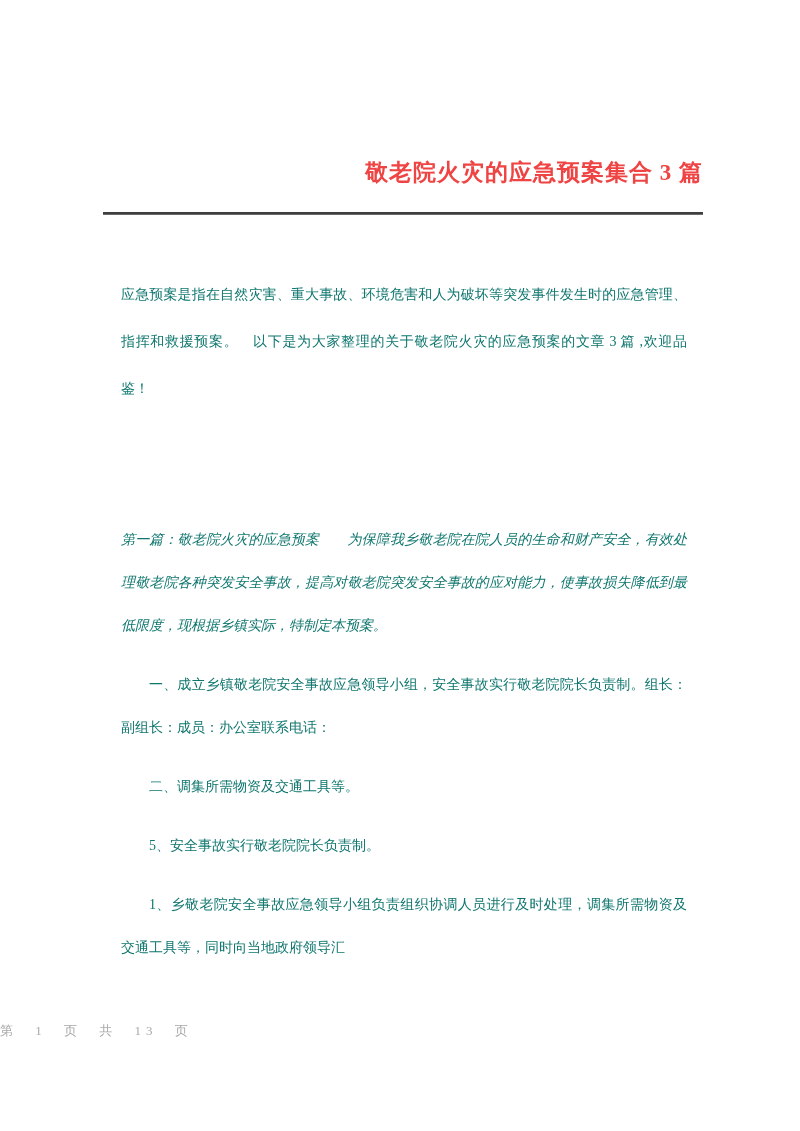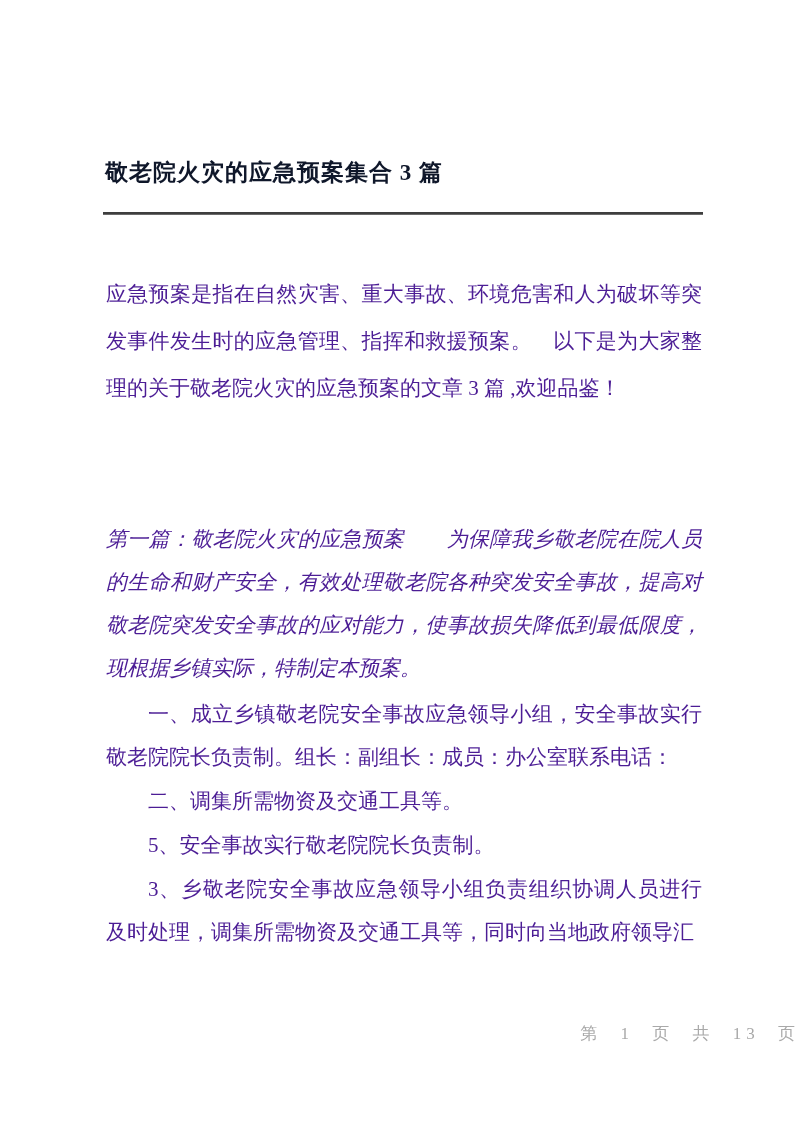--- a/index.html
+++ b/index.html
@@ -14,54 +14,54 @@
   .content {
     position: absolute;
     left: 105px;
     top: 0;
     width: 598px;
   }
   .doc-title {
     margin: 158px 0 0 0;
     font-size: 23px;
     font-weight: bold;
-    color: #0f172a;
-    text-align: left;
+    color: #ef4444;
+    text-align: right;
     line-height: 30px;
     letter-spacing: 1px;
   }
   .title-rule {
     margin: 24px 0 0 -2px;
     width: 600px;
     height: 3px;
     border: 0;
     background: linear-gradient(to bottom, #3e3e3e 0%, #3e3e3e 60%, #8a8a8a 100%);
   }
   .para {
-    margin: 1px;
-    font-size: 21px;
-    color: #4c1d95;
+    margin: 16px;
+    font-size: 14px;
+    color: #0f766e;
     line-height: 43px;
     text-align: justify;
     text-justify: inter-ideograph;
   }
   .para.intro {
     margin-top: 56px;
     line-height: 47px;
   }
   .para.lead { margin-top: 106px; font-style: italic; }
   .para.first-item { margin-top: 3px; }
   .para.indent { text-indent: 2em; }
   .footer {
     position: absolute;
     left: 0;
     top: 1022px;
     width: 100%;
-    text-align: right;
-    font-size: 17px;
+    text-align: left;
+    font-size: 13px;
     color: #a9a9a9;
     letter-spacing: 5px;
     word-spacing: 9px;
   }
 </style>
 </head>
 <body>
 
 <div class="content">
   <h1 class="doc-title">敬老院火灾的应急预案集合 3 篇</h1>
@@ -72,18 +72,18 @@
 
   <p class="para lead">第一篇：敬老院火灾的应急预案　　为保障我乡敬老院在院人员的生命和财产安全，有效处理敬老院各种突发安全事故，提高对敬老院突发安全事故的应对能力，使事故损失降低到最低限度，现根据乡镇实际，特制定本预案。</p>
 
   <p class="para indent first-item">一、成立乡镇敬老院安全事故应急领导小组，安全事故实行敬老院院长负责制。组长：副组长：成员：办公室联系电话：</p>
 
   <p class="para indent">二、调集所需物资及交通工具等。</p>
 
   <p class="para indent">5、安全事故实行敬老院院长负责制。</p>
 
 
-  <p class="para indent">3、乡敬老院安全事故应急领导小组负责组织协调人员进行及时处理，调集所需物资及交通工具等，同时向当地政府领导汇</p>
+  <p class="para indent">1、乡敬老院安全事故应急领导小组负责组织协调人员进行及时处理，调集所需物资及交通工具等，同时向当地政府领导汇</p>
 </div>
 
 <div class="footer">
   <span>第 1 页 共 13 页</span>
 </div>
 
 </body></html>

